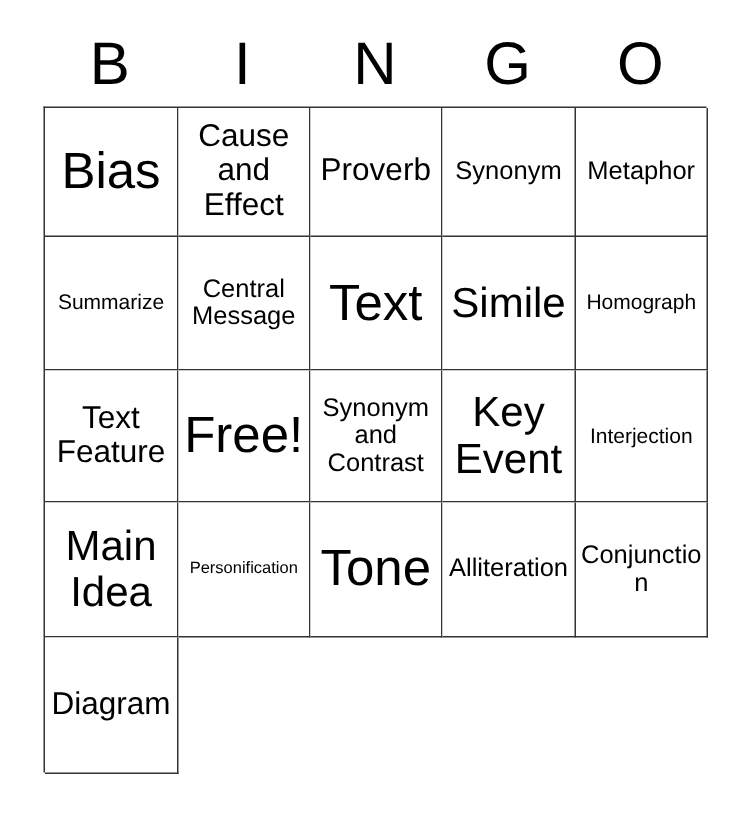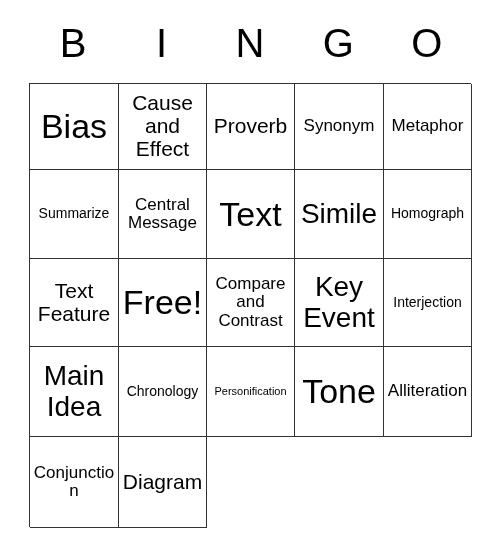--- a/index.html
+++ b/index.html
@@ -50,21 +50,20 @@
     left: 29px;
     top: 71px;
     width: 442px;
     height: 444px;
     display: grid;
     grid-template-columns: 89px 88px 88px 89px 88px;
     grid-template-rows: 86px 89px 88px 90px 91px;
     border-top: 1.5px solid #333333;
     border-left: 1.5px solid #333333;
     box-sizing: border-box;
-    margin-top: 12px;
   }
 
   .cell {
     border-right: 1.5px solid #333333;
     border-bottom: 1.5px solid #333333;
     box-sizing: border-box;
     display: flex;
     align-items: center;
     justify-content: center;
     text-align: center;
@@ -134,33 +133,30 @@
       <div class="cell">
         <span class="cell-text fs-xs">Homograph</span>
       </div>
       <div class="cell">
         <span class="cell-text fs-md">Text Feature</span>
       </div>
       <div class="cell">
         <span class="cell-text fs-xl">Free!</span>
       </div>
       <div class="cell">
-        <span class="cell-text fs-sm">Compare and Contrast</span>
+        <span class="cell-text fs-sm">Synonym and Contrast</span>
       </div>
       <div class="cell">
         <span class="cell-text fs-lg">Key Event</span>
       </div>
       <div class="cell">
         <span class="cell-text fs-xs">Interjection</span>
       </div>
       <div class="cell">
         <span class="cell-text fs-lg">Main Idea</span>
-      </div>
-      <div class="cell">
-        <span class="cell-text fs-xs">Chronology</span>
       </div>
       <div class="cell">
         <span class="cell-text fs-xxs">Personification</span>
       </div>
       <div class="cell">
         <span class="cell-text fs-xl">Tone</span>
       </div>
       <div class="cell">
         <span class="cell-text fs-sm">Alliteration</span>
       </div>

